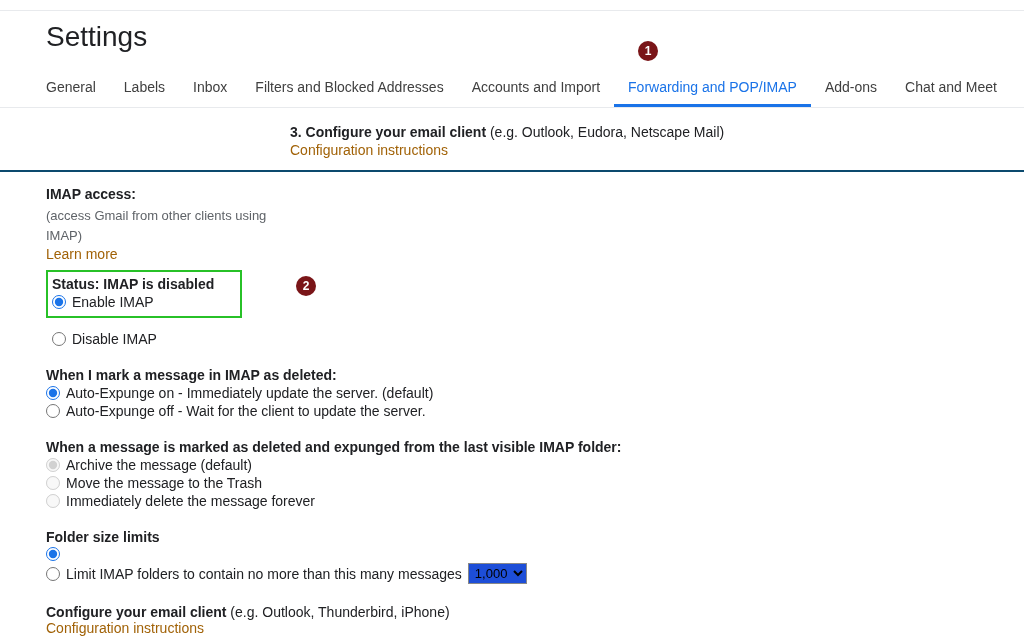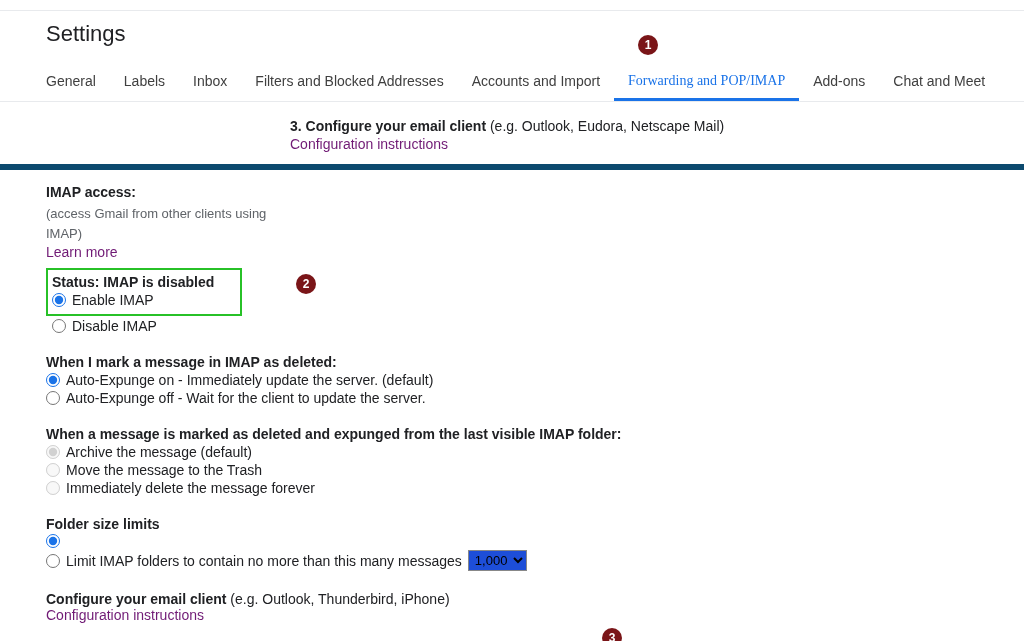--- a/index.html
+++ b/index.html
@@ -5,21 +5,21 @@
     * { box-sizing: border-box; margin: 0; padding: 0; }
     body {
       font-family: Arial, Helvetica, sans-serif;
       font-size: 14px;
       color: #202124;
       background: #fff;
       width: 1024px;
       padding-top: 10px;
     }
     .page-title {
-      font-size: 22px;
+      font-size: 28px;
       font-weight: 400;
       font-family: 'Google Sans', Arial, sans-serif;
       padding: 10px 46px 16px;
       color: #202124;
       border-top: 1px solid #e8eaed;
     }
     .tabs {
       display: flex;
       border-bottom: 1px solid #e8eaed;
       padding: 0 46px;
@@ -31,21 +31,20 @@
       color: #404040;
       font-size: 14px;
       cursor: pointer;
       white-space: nowrap;
       position: relative;
     }
     .tab:first-child { padding-left: 0; }
     .tab.active {
       color: #1a73e8;
       font-weight: 500;
-      font-family: Liberation Serif, serif;
     }
     .tab.active::after {
       content: "";
       position: absolute;
       bottom: 0;
       left: 0;
       right: 0;
       height: 3px;
       background: #1a73e8;
     }
@@ -61,27 +60,27 @@
       display: flex;
       align-items: center;
       justify-content: center;
       z-index: 5;
     }
     .content {
       padding-top: 0;
     }
     .upper-section {
       padding: 16px 46px 4px 290px;
-      border-bottom: 6px solid #0c4a6e;
+      border-bottom: 2px solid #0c4a6e;
     }
     .config-line3 { margin-bottom: 2px; }
     .config-line3 .bold { font-weight: 700; }
     .config-line3 .normal { color: #202124; }
     .link {
-      color: #701a75;
+      color: #a16207;
       cursor: pointer;
       display: inline-block;
       margin-bottom: 8px;
     }
     .two-col {
       display: flex;
       padding: 14px 46px 10px;
       border-bottom: 1px solid #e8eaed;
       flex-direction: column;
     }
@@ -119,21 +118,21 @@
     }
     .radio-row.disabled input[type="radio"] { accent-color: #888; }
     .radio-row label { cursor: pointer; text-align: center; }
     .green-box {
       border: 2px solid #27c127;
       padding: 4px 8px 4px 4px;
       display: inline-block;
     }
     .status-box-wrap {
       position: relative;
-      margin-bottom: 2px;
+      margin-bottom: 13px;
     }
     .config-title .bold { font-weight: 700; }
     select.msg-limit {
       font-size: 13px;
       border: 1px solid #888;
       padding: 1px 2px;
       background: #1d4ed8;
       cursor: pointer;
     }
     .button-bar {

